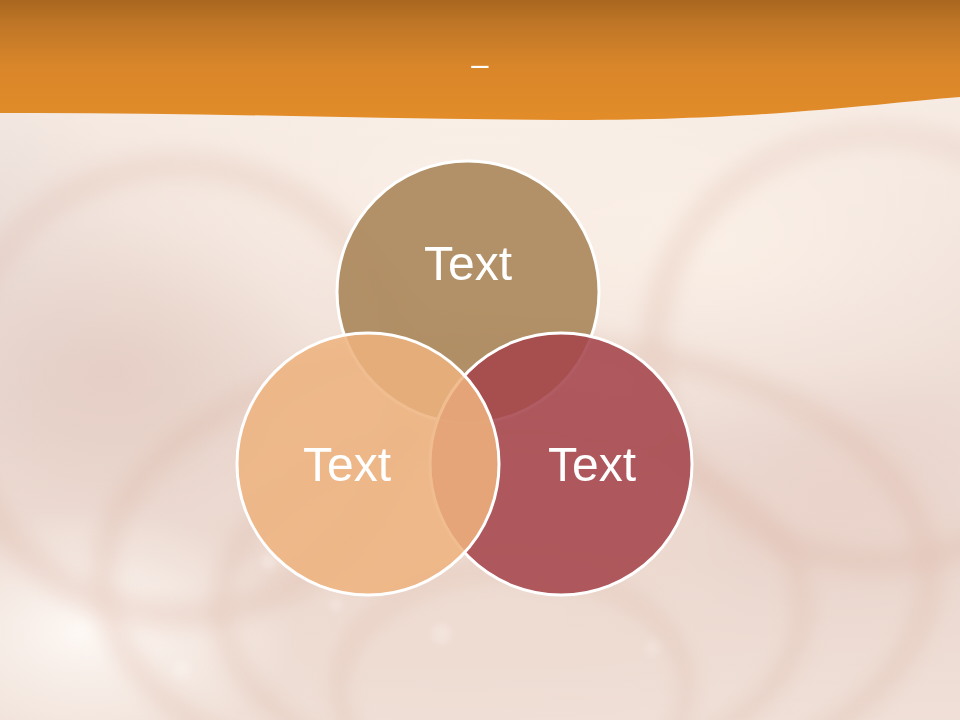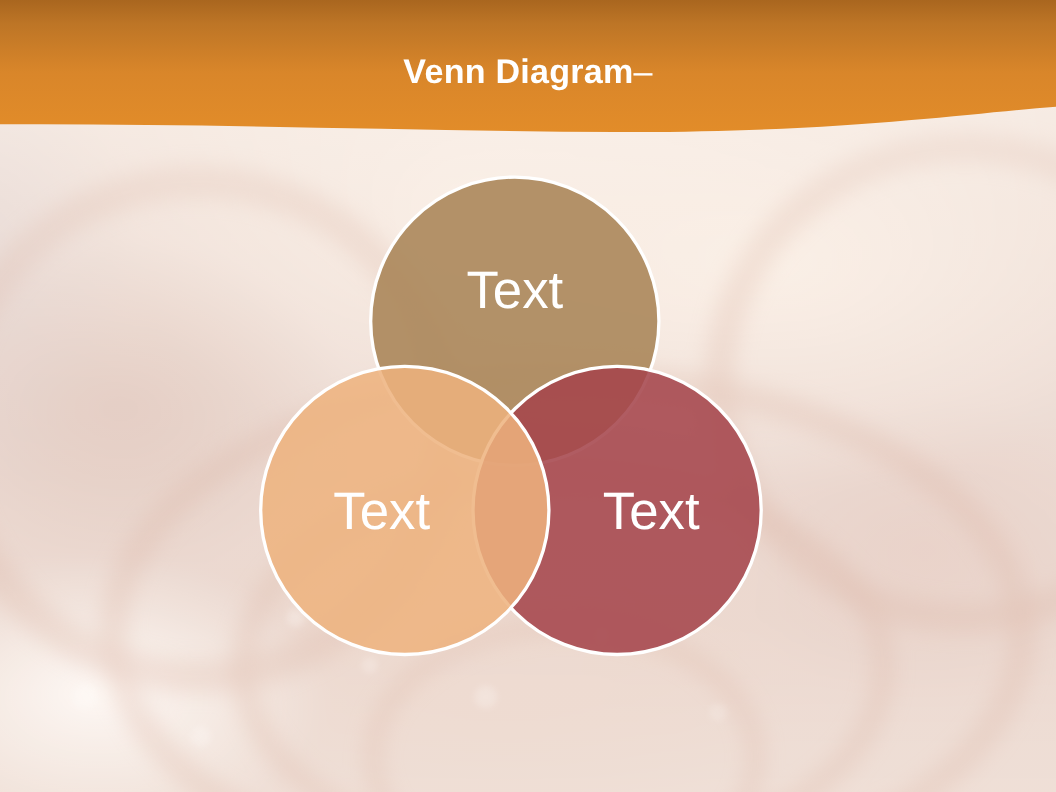--- a/index.html
+++ b/index.html
@@ -147,21 +147,20 @@
         <linearGradient id="hdrGrad" x1="0" y1="0" x2="0" y2="1">
           <stop offset="0%" stop-color="#a9661f"></stop>
           <stop offset="18%" stop-color="#bd7526"></stop>
           <stop offset="55%" stop-color="#d9862a"></stop>
           <stop offset="100%" stop-color="#e28c29"></stop>
         </linearGradient>
       </defs>
       <path d="M0,0 H960 V97 C880,103 760,121 560,120 C370,119 180,112 0,113 Z" fill="url(#hdrGrad)"></path>
     </svg>
     <div class="header-title">
-      <span class="strong">Venn Diagram</span>
         <span class="rest"> – </span>
     </div>
   </div>
 
   <div class="venn">
     <svg width="960" height="720" viewBox="0 0 960 720" xmlns="http://www.w3.org/2000/svg">
       <g>
         <circle cx="468" cy="292" r="131" fill="#a98456" fill-opacity="0.88" stroke="#ffffff" stroke-width="3"></circle>
       </g>
       <g>

